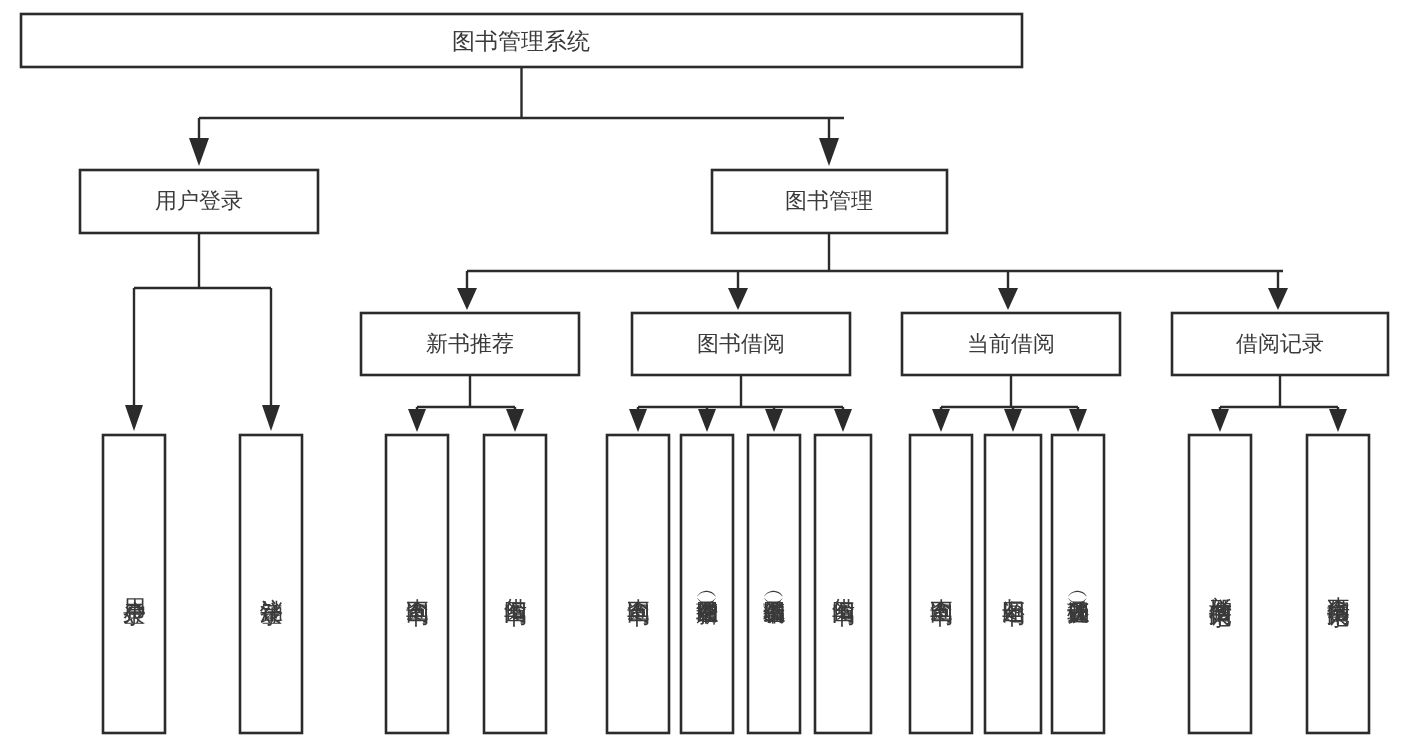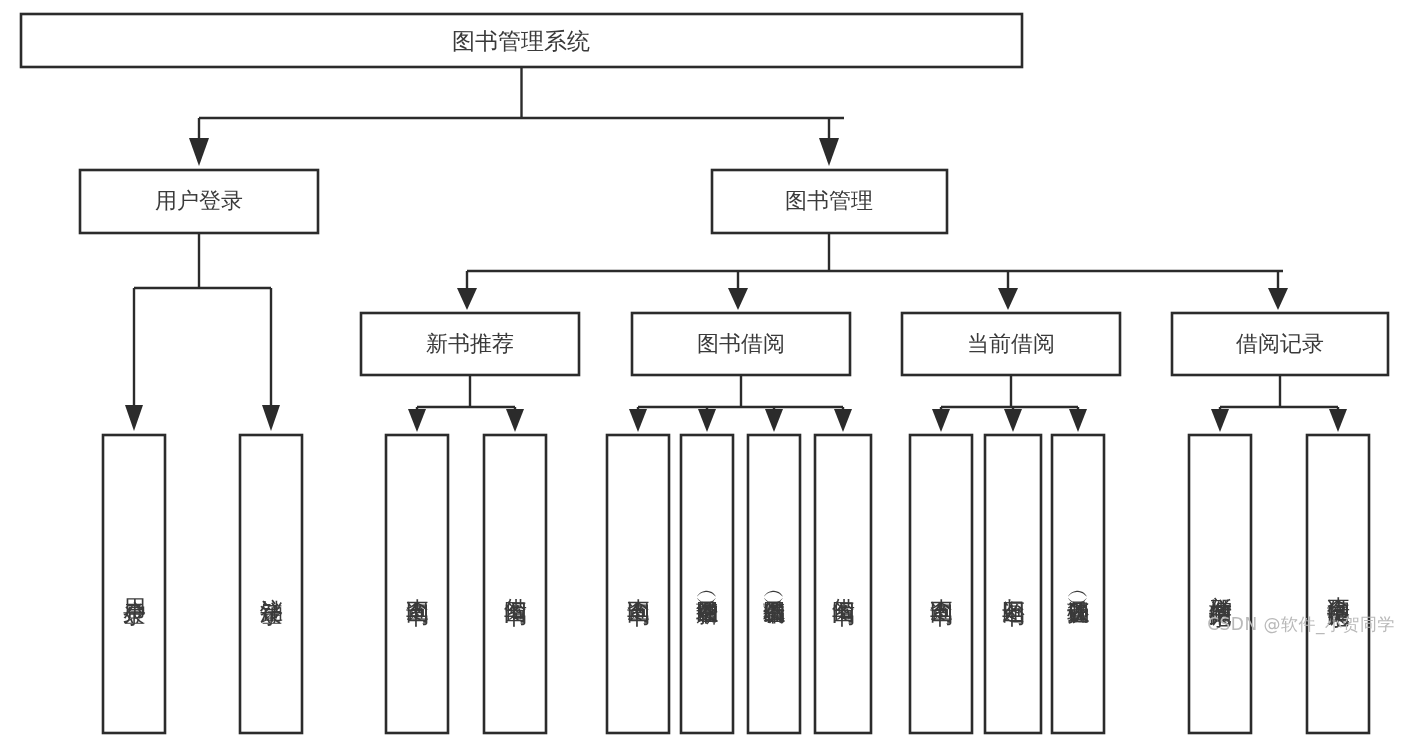--- a/index.html
+++ b/index.html
@@ -245,15 +245,14 @@
   <div class="leaf-label-wrap" style="left:1052px; top:435px; width:52px; height:298px;">
     <span class="leaf-label" style="font-size:22px; letter-spacing:0px;">确认归还（管理员）</span>
   </div>
   <div class="leaf-label-wrap" style="left:1189px; top:435px; width:62px; height:298px;">
     <span class="leaf-label">新增借阅记录</span>
   </div>
   <div class="leaf-label-wrap" style="left:1307px; top:435px; width:62px; height:298px;">
     <span class="leaf-label">查询借阅记录</span>
   </div>
 
-  <div class="watermark">CSDN @软件_小贺同学</div>
 
 </div>
 
 </body></html>

